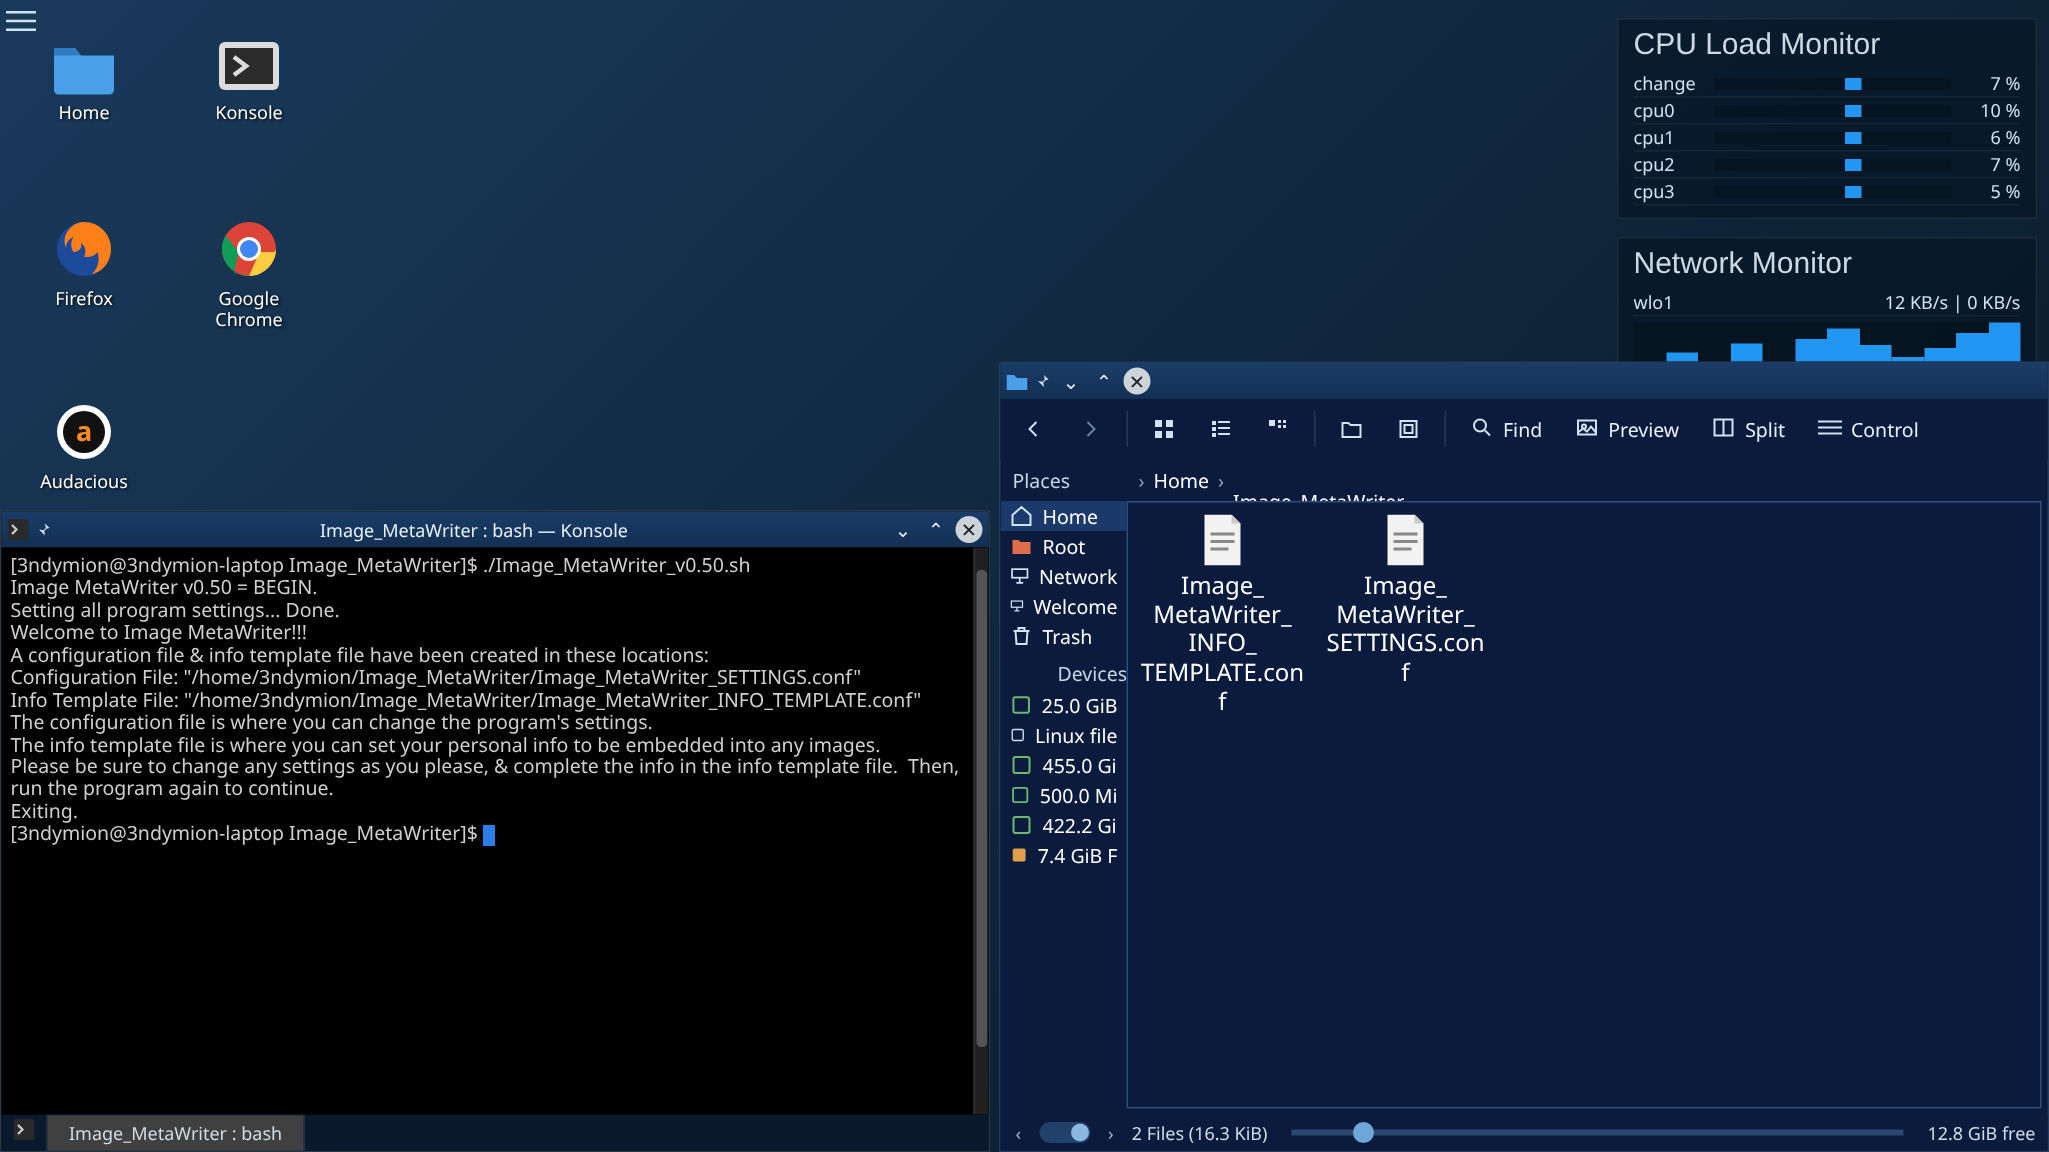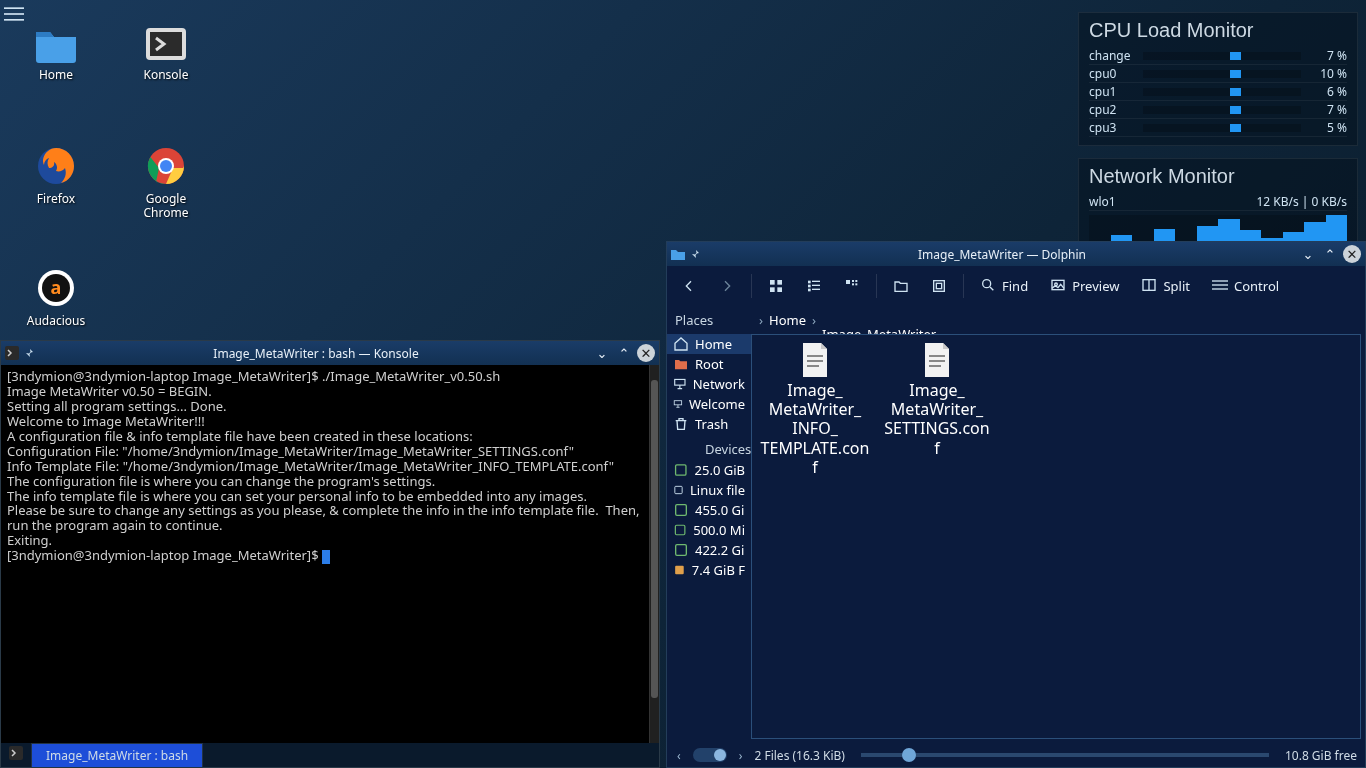--- a/index.html
+++ b/index.html
@@ -28,21 +28,21 @@
 .winctl { display: flex; gap: 4px; align-items: center; }
 .winctl span { width: 18px; height: 18px; display: inline-flex; align-items: center; justify-content: center; cursor: pointer; font-size: 13px; }
 .winctl .close { background: #ccd3d9; color: #222; border-radius: 9px; }
 .menubar { height: 24px; background: #08132b; display: flex; align-items: center; padding: 0 8px; gap: 16px; font-size: 13px; color: #e8e8e8; }
 .menubar span { cursor: pointer; }
 .term { flex: 1; background: #000; color: #cfcfcf; font: 13px/1.15 "DejaVu Sans Mono", monospace; padding: 4px 6px; white-space: pre-wrap; overflow: hidden; position: relative; }
 .term .scroll { position: absolute; right: 0; top: 0; bottom: 0; width: 10px; background: #202020; border-left: 1px solid #333; }
 .term .scroll::after { content: ""; position: absolute; left: 1px; right: 1px; top: 4%; height: 84%; background: #555; border-radius: 3px; }
 .konsole-tabs { height: 24px; background: #0a1a2c; display: flex; align-items: center; font-size: 12px; color: #d0dce6; }
 .konsole-tabs .kt-ic { padding: 0 8px; cursor: pointer; }
-.konsole-tabs .kt { padding: 3px 14px; background: #1d4ed8; border: 1px solid #234; }
+.konsole-tabs .kt { padding: 3px 14px; background: #404040; border: 1px solid #234; }
 .cursor { display: inline-block; width: 8px; height: 14px; background: #2b7de9; vertical-align: text-bottom; }
 
 
 .win-dolphin { position: absolute; left: 666px; top: 241px; width: 700px; height: 527px; background: #0b1b3d; border: 1px solid #233d5a; display: flex; flex-direction: column; }
 .toolbar { height: 40px; background: #0b1b3d; display: flex; align-items: center; gap: 10px; padding: 0 8px; font-size: 13px; color: #e8f0f8; }
 .toolbar .sep { width: 1px; height: 24px; background: rgba(255,255,255,.12); }
 .tbtn { display: inline-flex; align-items: flex-start; gap: 6px; padding: 4px 6px; cursor: pointer; }
 .tbtn svg { display: block; }
 .pathrow { height: 28px; display: flex; align-items: stretch; font-size: 13px; }
 .places-hdr, .sidebar-section { color: #c8d6e2; }
@@ -208,21 +208,20 @@
     <span class="ticon">
         <svg width="14" height="12">
           <path fill="#49a0e8" d="M0 2h5l2 2h7v8H0z"></path>
         </svg>
       </span>
     <span class="ticon">
         <svg width="12" height="12" viewBox="0 0 24 24" fill="#cfe3f2">
           <path d="M14 4l6 6-4 1-3 3 1 6-4-4-6 6 6-6-4-4 6 1 3-3z"></path>
         </svg>
       </span>
-    <span class="t">Image_MetaWriter — Dolphin</span>
     <span class="winctl">
       <span>⌄</span>
       <span>⌃</span>
       <span class="close">✕</span>
     </span>
   </div>
 
   <div class="toolbar">
     <span class="tbtn">
         <svg class="sv" viewBox="0 0 24 24" fill="none" stroke="#cfe3f2" stroke-width="2">
@@ -417,15 +416,15 @@
       </div>
     </div>
   </div>
 
   <div class="statusbar">
     <span class="chev">‹</span>
     <span class="toggle"></span>
     <span class="chev">›</span>
     <span>2 Files (16.3 KiB)</span>
     <span class="slider"></span>
-    <span>10.8 GiB free</span>
+    <span>12.8 GiB free</span>
   </div>
 </div>
 
 </body></html>

